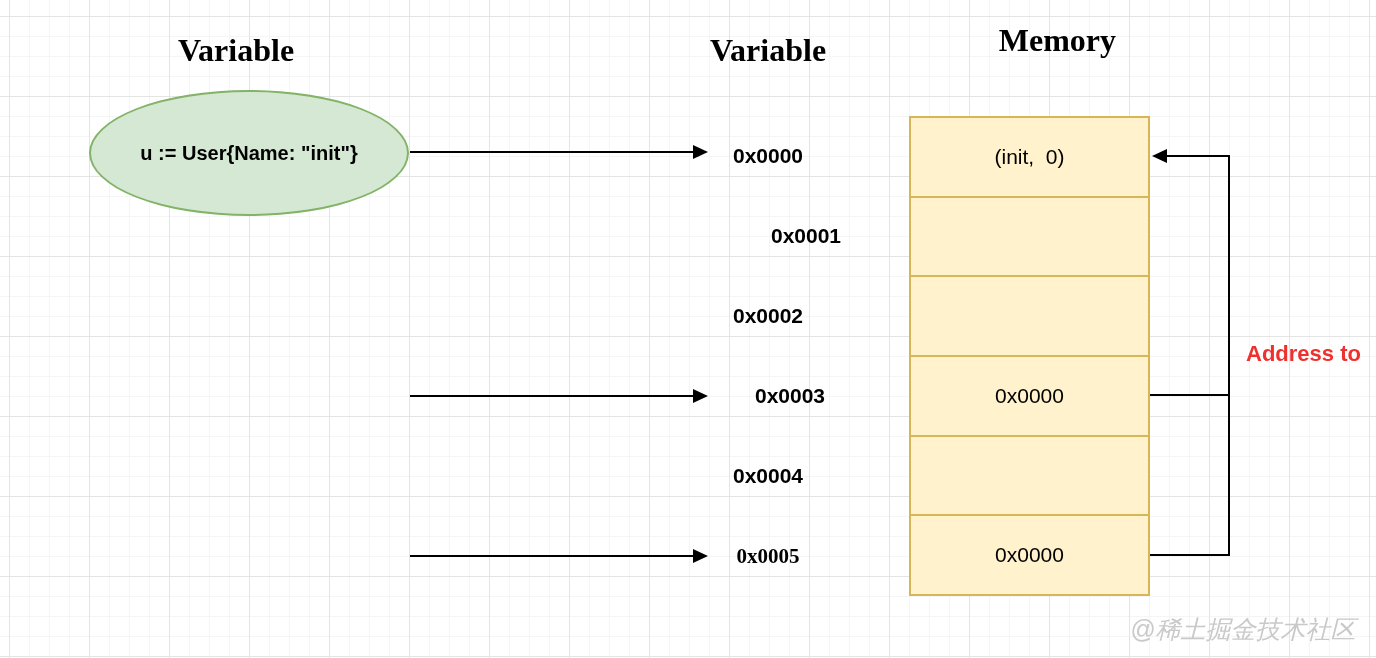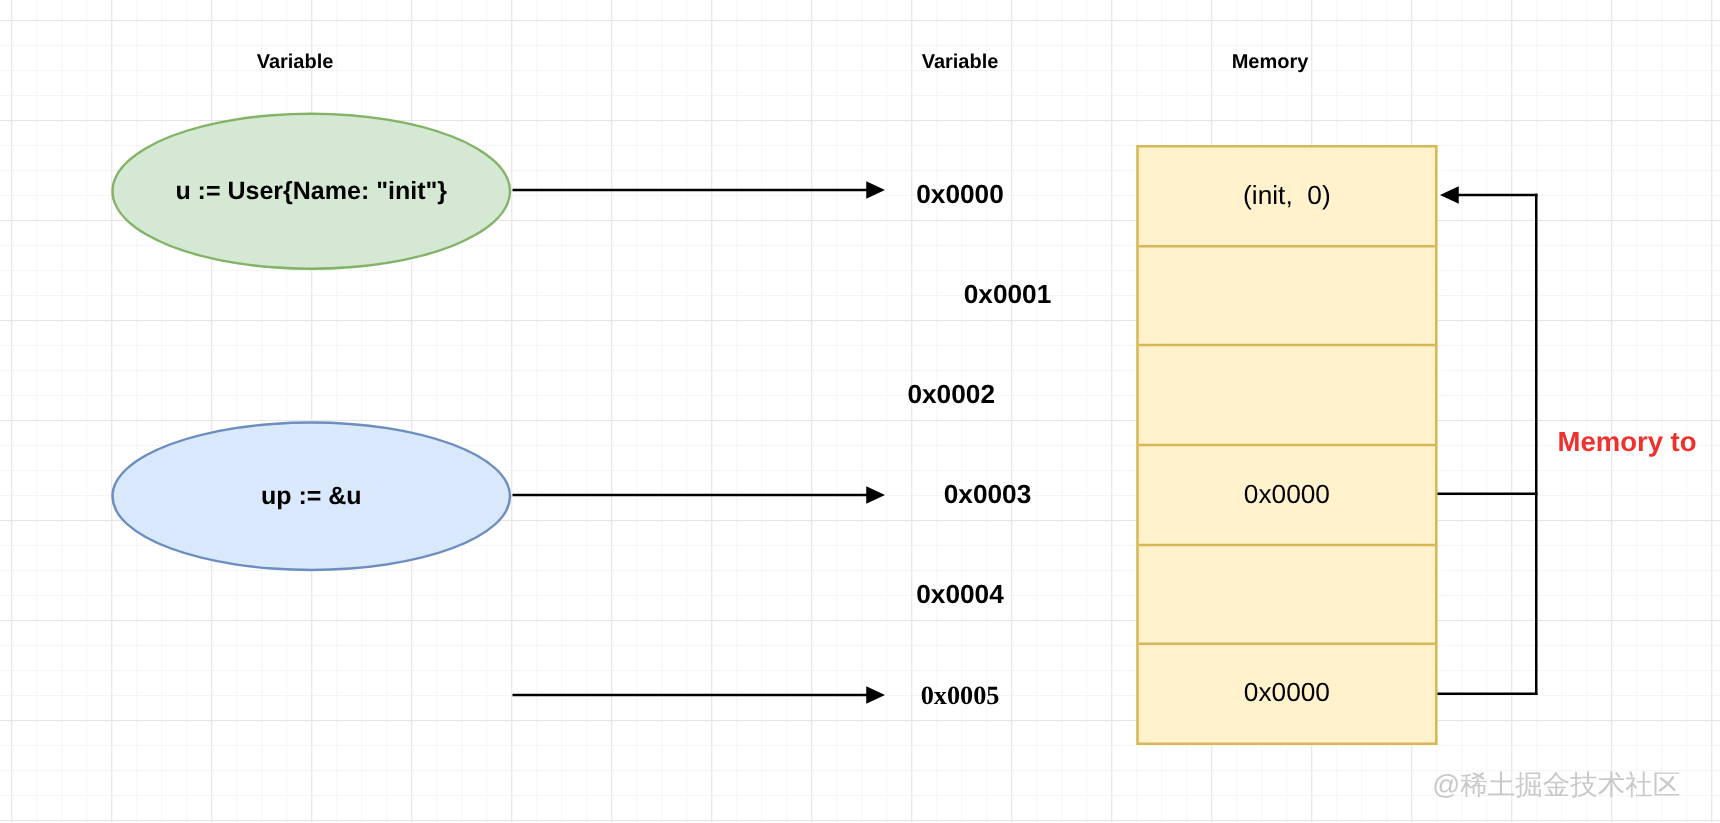--- a/index.html
+++ b/index.html
@@ -15,21 +15,21 @@
       linear-gradient(90deg, #e4e4e4 1px, transparent 1px),
       linear-gradient(#f5f5f5 1px, transparent 1px),
       linear-gradient(90deg, #f5f5f5 1px, transparent 1px);
     background-size: 80px 80px, 80px 80px, 20px 20px, 20px 20px;
     background-position: 9px 16px, 9px 16px, 9px 16px, 9px 16px;
     color: #000;
   }
   .abs { position: absolute; }
   .col-header {
     width: 200px; height: 28px; line-height: 28px;
-    text-align: center; font-weight: bold; font-size: 16px; color:#000;
+    text-align: center; font-weight: bold; font-size: 32px; color:#000;font-family:Liberation Serif, serif;
   }
   .ellipse {
     border-radius: 50%;
     border: 2px solid #666;
     display: flex; align-items: center; justify-content: center;
     text-align: center;
     font-weight: bold; font-size: 20px;
     box-sizing: border-box;
     white-space: pre;
   }
@@ -61,68 +61,65 @@
   .arrowhead-left {
     width: 0; height: 0;
     border-right: 15px solid #000;
     border-top: 7px solid transparent;
     border-bottom: 7px solid transparent;
   }
   .points-to {
     font-weight: bold; font-size: 22px; white-space: nowrap;
   }
   .watermark {
-    width: 230px; text-align: center;
-    font-size: 22px; color: #c9c9c9; white-space: nowrap;
+    width: 230px; text-align: left;
+    font-size: 25px; color: #c9c9c9; white-space: nowrap; font-style: italic;
   }
 </style>
 </head>
 <body>
 
 <div class="canvas">
 
   <div class="abs col-header" style="left:136px; top:36px;">Variable</div>
   <div class="abs col-header" style="left:668px; top:36px;">Variable</div>
-  <div class="abs col-header" style="left:916px; top:36px;">Memory</div>
+  <div class="abs col-header" style="left:916px; top:26px;text-align:right;">Memory</div>
 
   <div class="abs ellipse" style="left: 89px; top: 90px; width: 320px; height: 126px; background-color: rgb(213, 232, 212); border-color: rgb(130, 179, 102);">
     <span>u := User{Name: "init"}</span>
-  </div>
-  <div class="abs ellipse" style="left: 89px; top: 337px; width: 320px; height: 120px; background-color: rgb(218, 232, 252); border-color: rgb(108, 142, 191);">
-    <span>up := &amp;u</span>
   </div>
 
   <div class="abs hline" style="left:410px; top:151px; width:284px;"></div>
   <div class="abs arrowhead-right" style="left:693px; top:145px;"></div>
 
   <div class="abs hline" style="left:410px; top:395px; width:284px;"></div>
   <div class="abs arrowhead-right" style="left:693px; top:389px;"></div>
 
   <div class="abs hline" style="left:410px; top:555px; width:284px;"></div>
   <div class="abs arrowhead-right" style="left:693px; top:549px;"></div>
 
   <div class="abs address-label" style="left:708px; top:142px;">0x0000</div>
   <div class="abs address-label" style="left:746px; top:222px;">0x0001</div>
-  <div class="abs address-label" style="left:676px; top:302px;text-align:right;">0x0002</div>
+  <div class="abs address-label" style="left:708px; top:302px;">0x0002</div>
   <div class="abs address-label" style="left:730px; top:382px;">0x0003</div>
   <div class="abs address-label" style="left:708px; top:462px;">0x0004</div>
   <div class="abs address-label" style="left:708px; top:542px;font-family:Liberation Serif, serif;">0x0005</div>
 
   <div class="abs memory-box" style="background-color: rgb(255, 242, 204); border-color: rgb(214, 182, 86);">
     <div class="memory-cell" style="border-color: rgb(214, 182, 86);">(init,  0)</div>
     <div class="memory-cell" style="border-color: rgb(214, 182, 86);"></div>
     <div class="memory-cell" style="border-color: rgb(214, 182, 86);"></div>
     <div class="memory-cell" style="border-color: rgb(214, 182, 86);">0x0000</div>
     <div class="memory-cell" style="border-color: rgb(214, 182, 86);"></div>
     <div class="memory-cell" style="border-color: rgb(214, 182, 86);">0x0000</div>
   </div>
 
   <div class="abs arrowhead-left" style="left:1152px; top:149px;"></div>
   <div class="abs hline" style="left:1166px; top:155px; width:64px;"></div>
   <div class="abs vline" style="left:1228px; top:155px; height:401px;"></div>
   <div class="abs hline" style="left:1150px; top:394px; width:80px;"></div>
   <div class="abs hline" style="left:1150px; top:554px; width:80px;"></div>
 
-  <div class="abs points-to" style="left: 1246px; top: 341px; color: rgb(240, 48, 44);">Memory to</div>
+  <div class="abs points-to" style="left: 1246px; top: 341px; color: rgb(240, 48, 44);">Address to</div>
 
   <div class="abs watermark" style="left:1130px; top:613px;">@稀土掘金技术社区</div>
 
 </div>
 
 </body></html>

